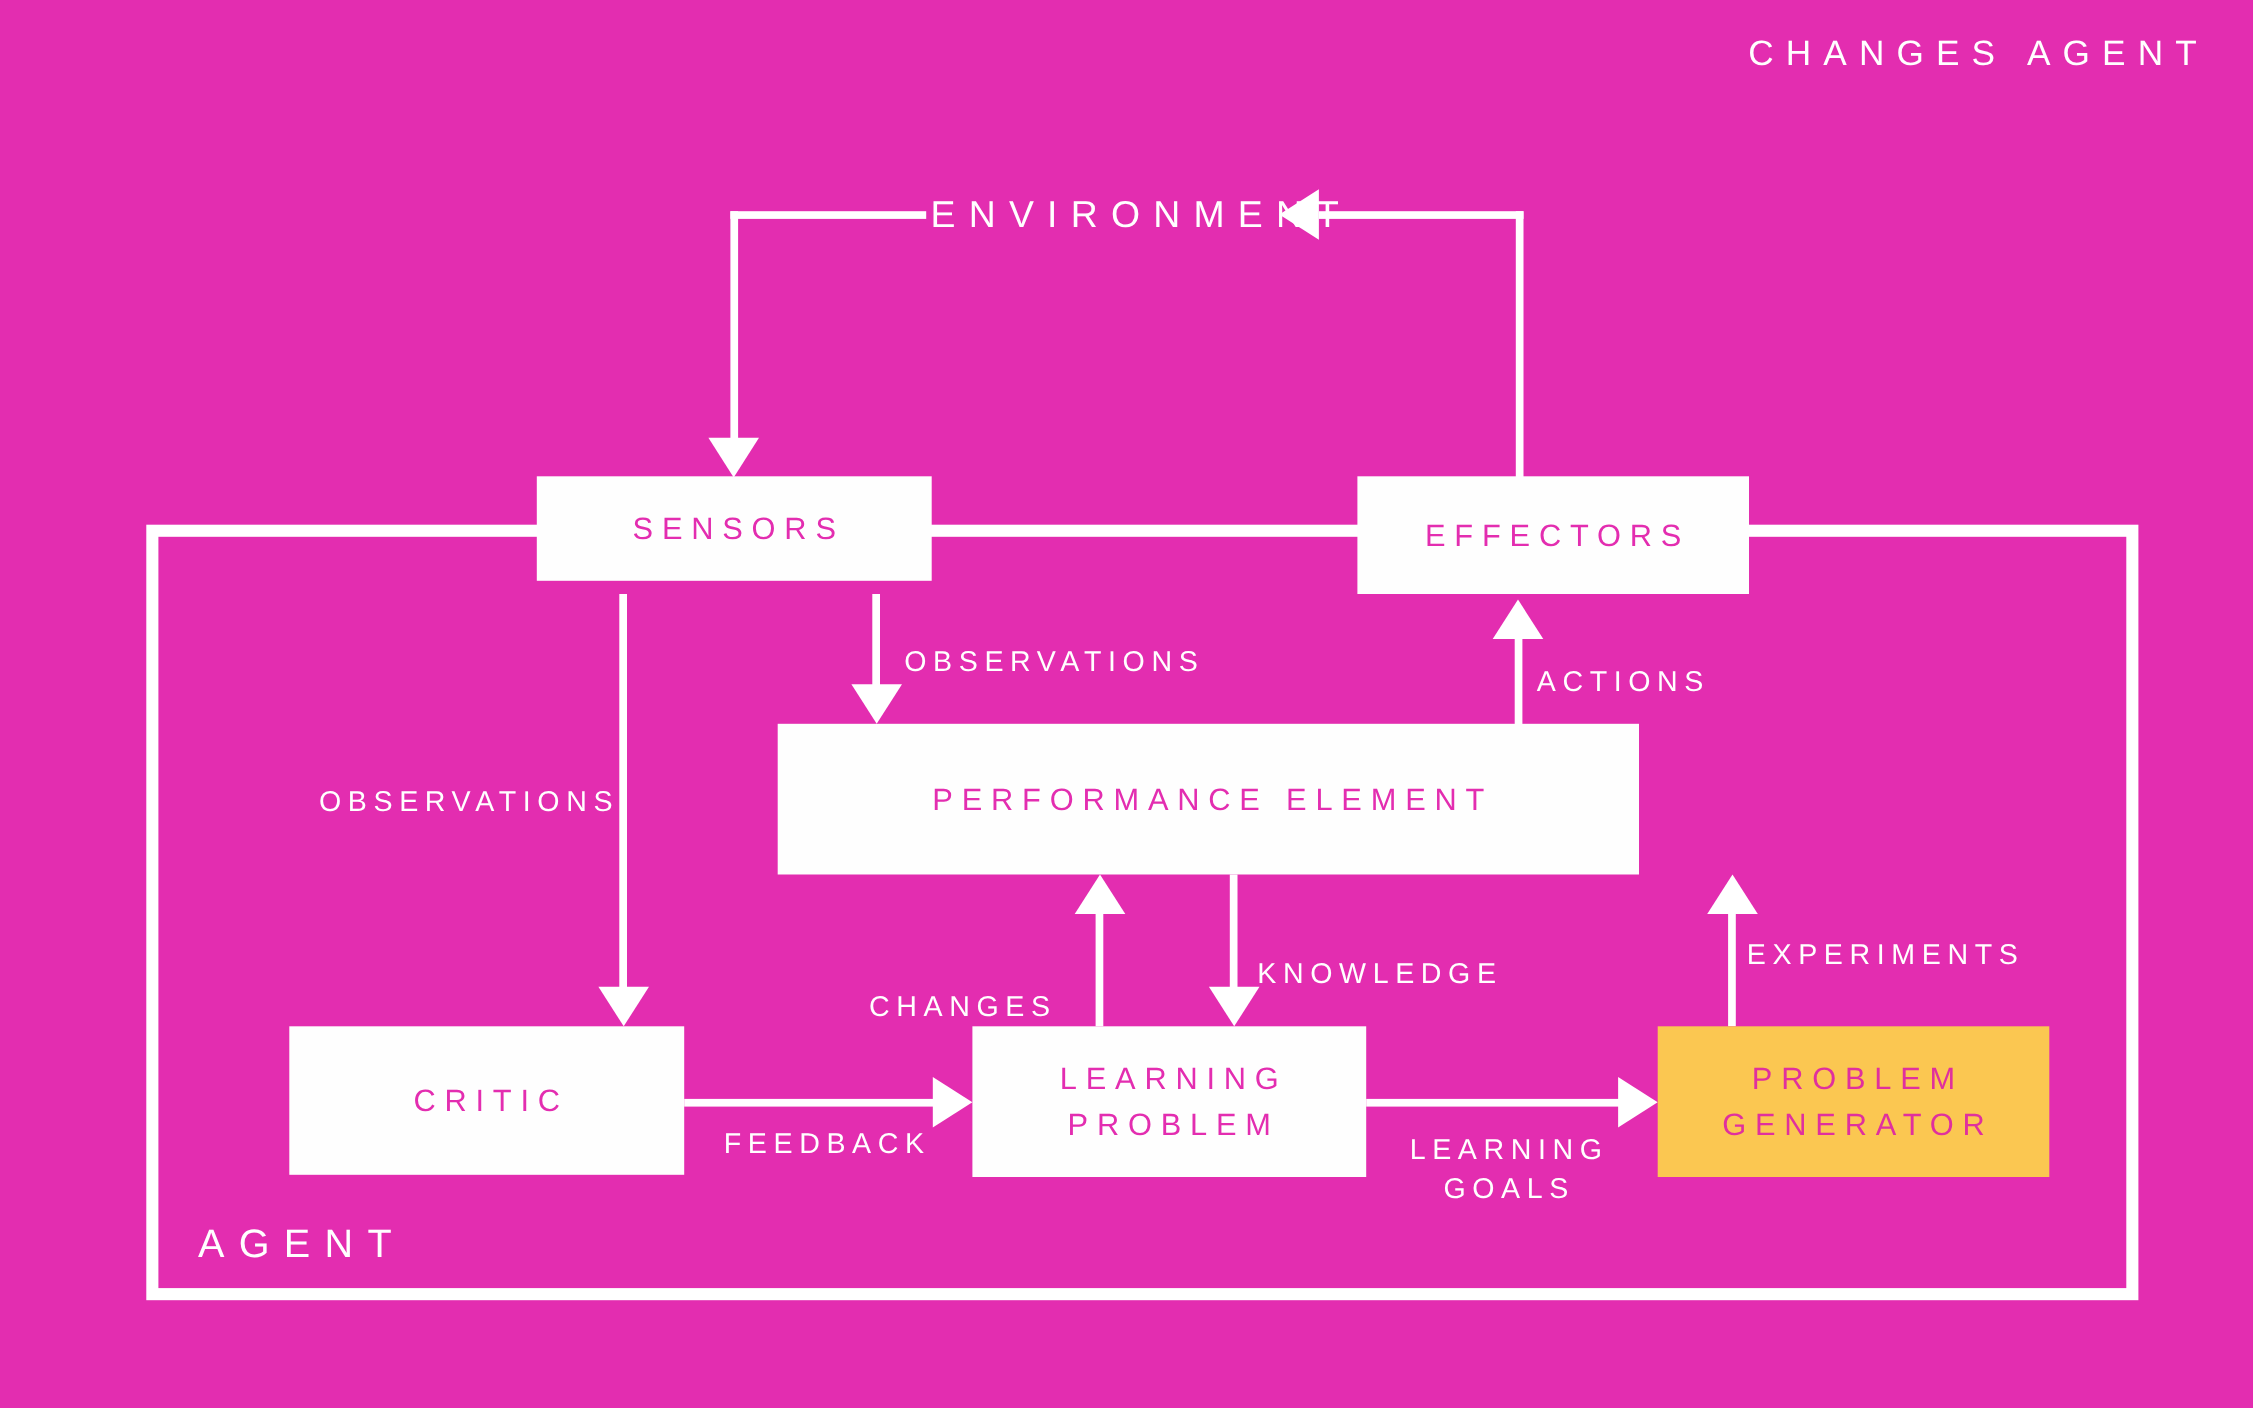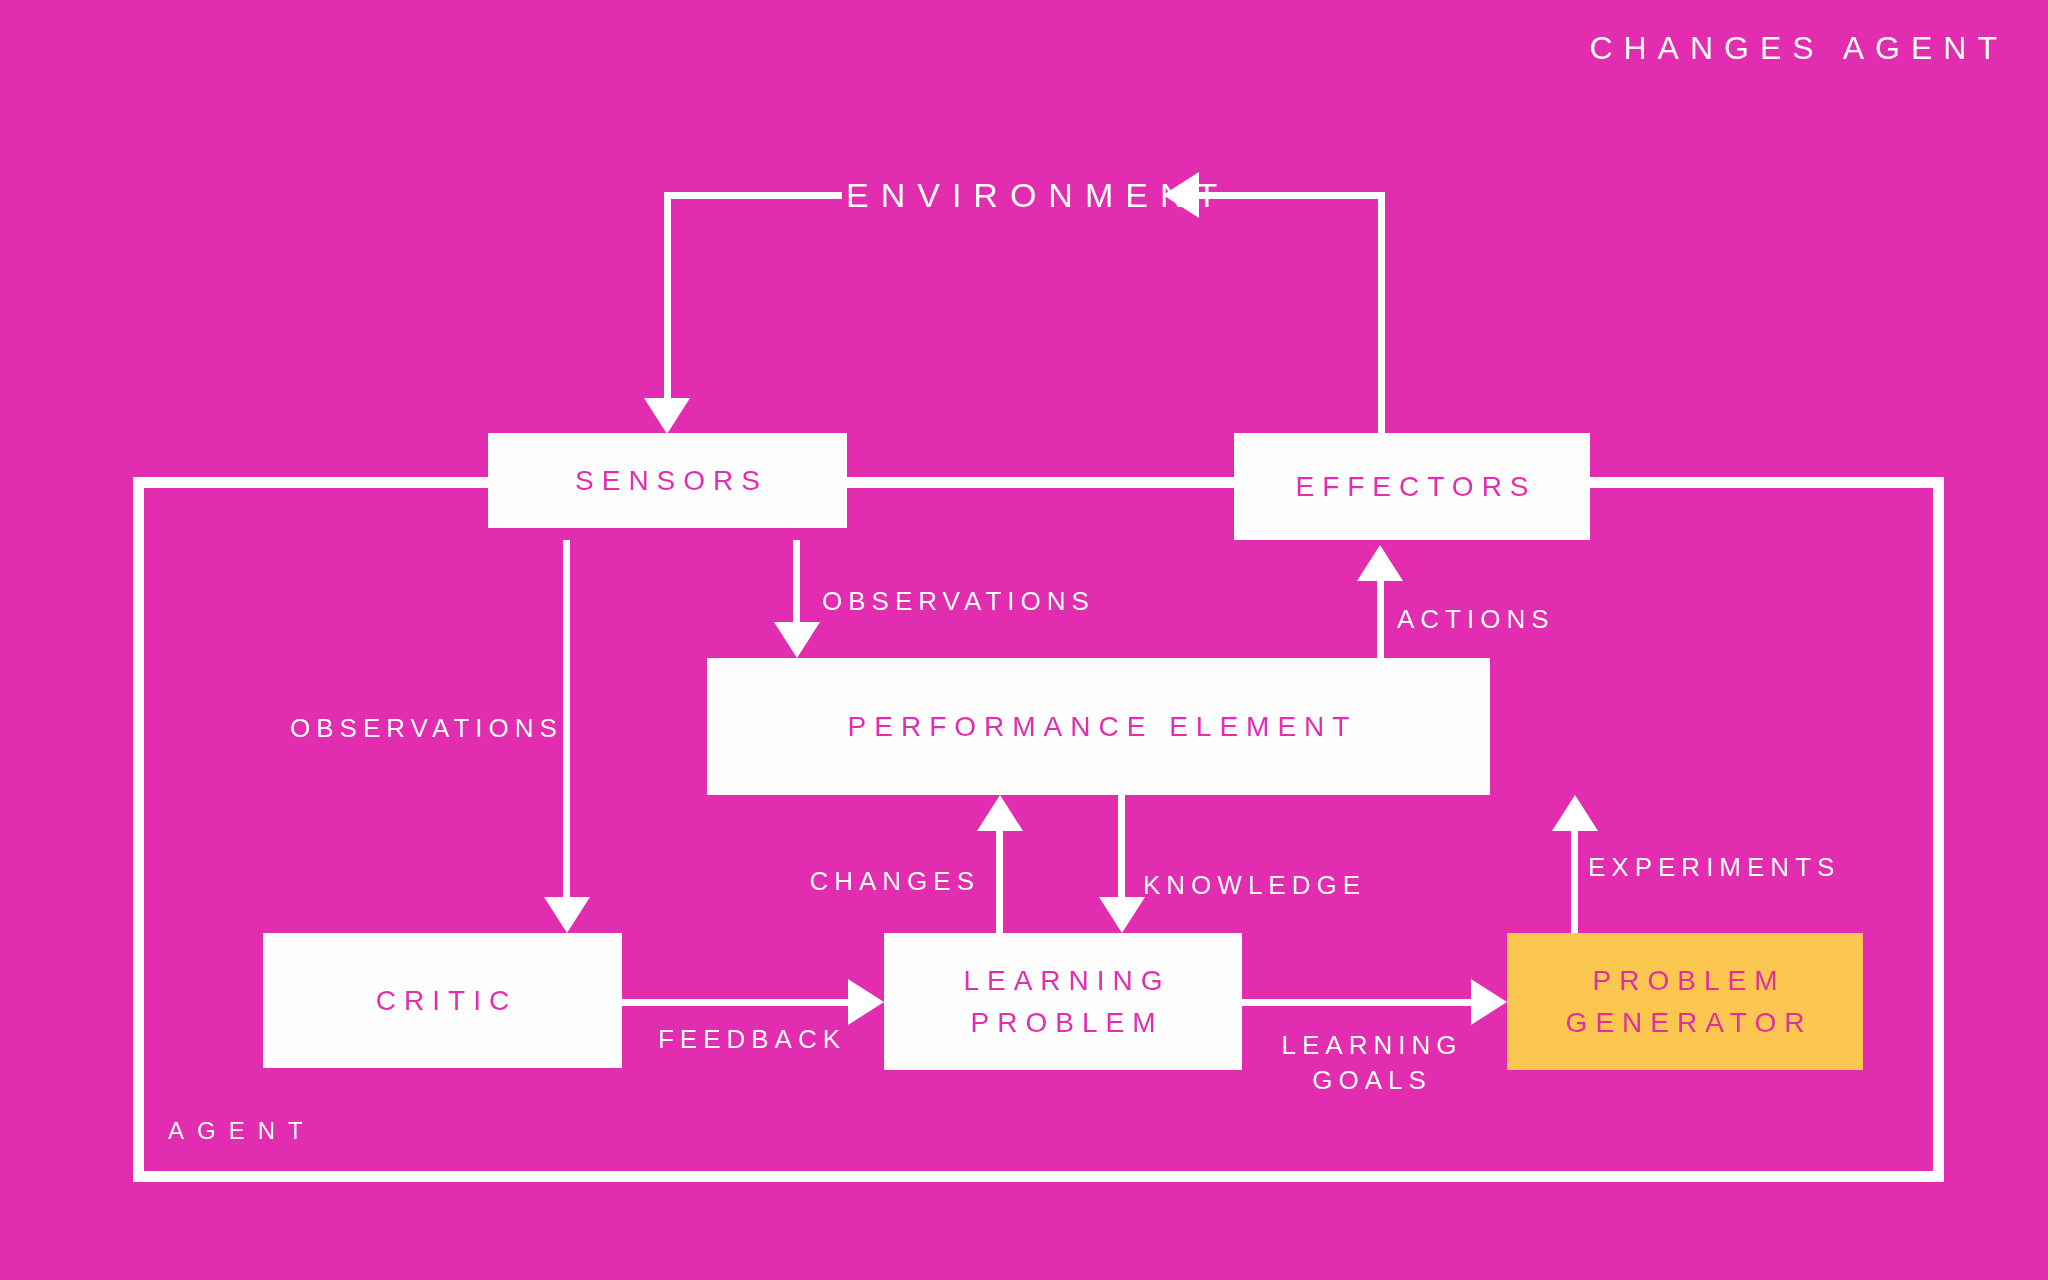--- a/index.html
+++ b/index.html
@@ -47,23 +47,23 @@
     right:40px;top:30px;
     color:var(--label-text);
     font-size:32px;letter-spacing:11px;line-height:36px;white-space:nowrap;
   }
   .env-label{
     left:846px;top:177px;
     color:var(--label-text);
     font-size:34px;letter-spacing:12px;line-height:36px;white-space:nowrap;
   }
   .agent-label{
-    left:168px;top:1112px;
+    left:180px;top:1112px;
     color:var(--label-text);
-    font-size:24px;letter-spacing:13px;line-height:38px;white-space:nowrap;
+    font-size:36px;letter-spacing:13px;line-height:38px;white-space:nowrap;
   }
   
   .edge-label{
     color:var(--label-text);
     font-size:26px;letter-spacing:6px;line-height:27px;white-space:nowrap;
   }
   .edge-label.center{text-align:center;white-space:normal;}
   
   .line{background:var(--line);}
   
@@ -100,21 +100,21 @@
   <div class="abs line" style="left:1377px;top:579px;width:7px;height:80px;"></div>
   <div class="abs ah ah-up" style="left:1357px;top:545px;"></div>
   <div class="abs edge-label" style="left:1397px;top:606px;">ACTIONS</div>
 
   <div class="abs line" style="left:563px;top:540px;width:7px;height:360px;"></div>
   <div class="abs ah ah-down" style="left:544px;top:897px;"></div>
   <div class="abs edge-label" style="left:290px;top:715px;">OBSERVATIONS</div>
 
   <div class="abs line" style="left:996px;top:829px;width:7px;height:104px;"></div>
   <div class="abs ah ah-up" style="left:977px;top:795px;"></div>
-  <div class="abs edge-label" style="left:790px;top:868px;width:190px;text-align:right;">CHANGES</div>
+  <div class="abs edge-label" style="left:790px;top:902px;width:190px;text-align:left;">CHANGES</div>
 
   <div class="abs line" style="left:1118px;top:795px;width:7px;height:104px;"></div>
   <div class="abs ah ah-down" style="left:1099px;top:897px;"></div>
   <div class="abs edge-label" style="left:1143px;top:872px;">KNOWLEDGE</div>
 
   <div class="abs line" style="left:1571px;top:829px;width:7px;height:104px;"></div>
   <div class="abs ah ah-up" style="left:1552px;top:795px;"></div>
   <div class="abs edge-label" style="left:1588px;top:854px;">EXPERIMENTS</div>
 
   <div class="abs line" style="left:622px;top:999px;width:230px;height:7px;"></div>

